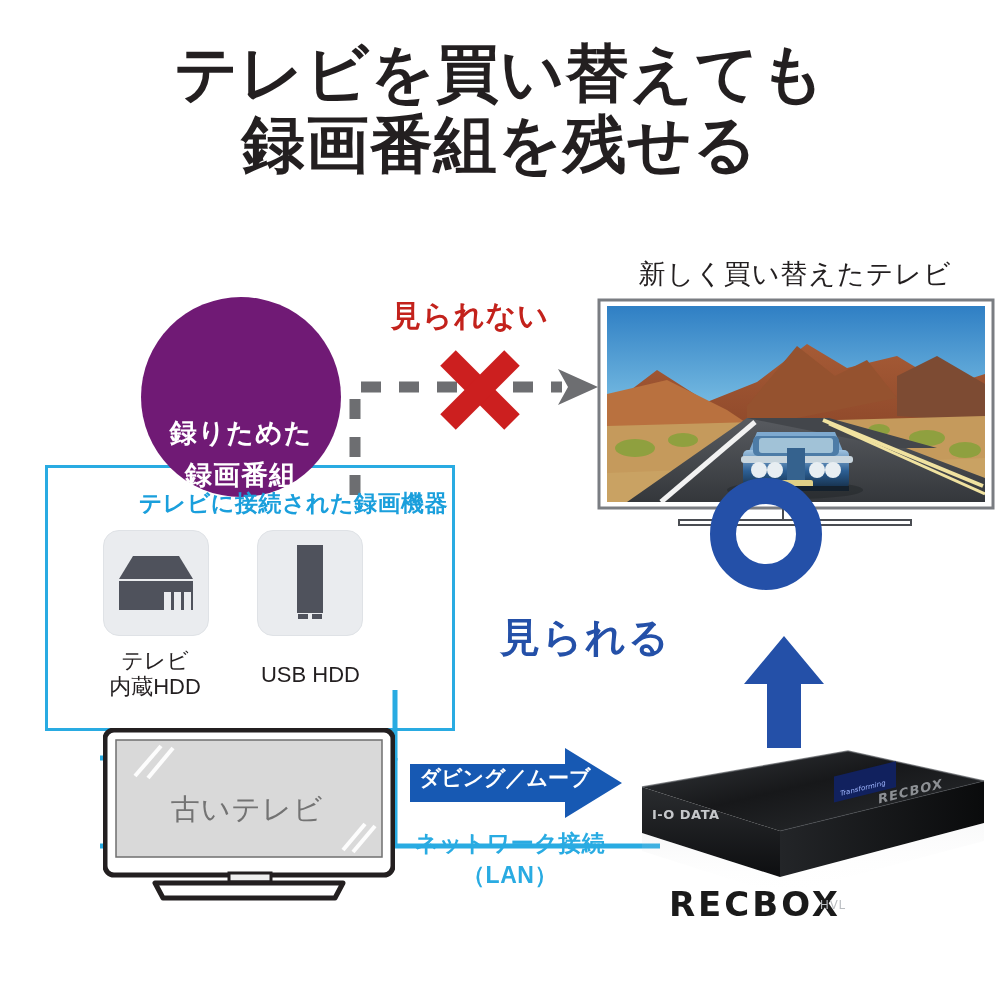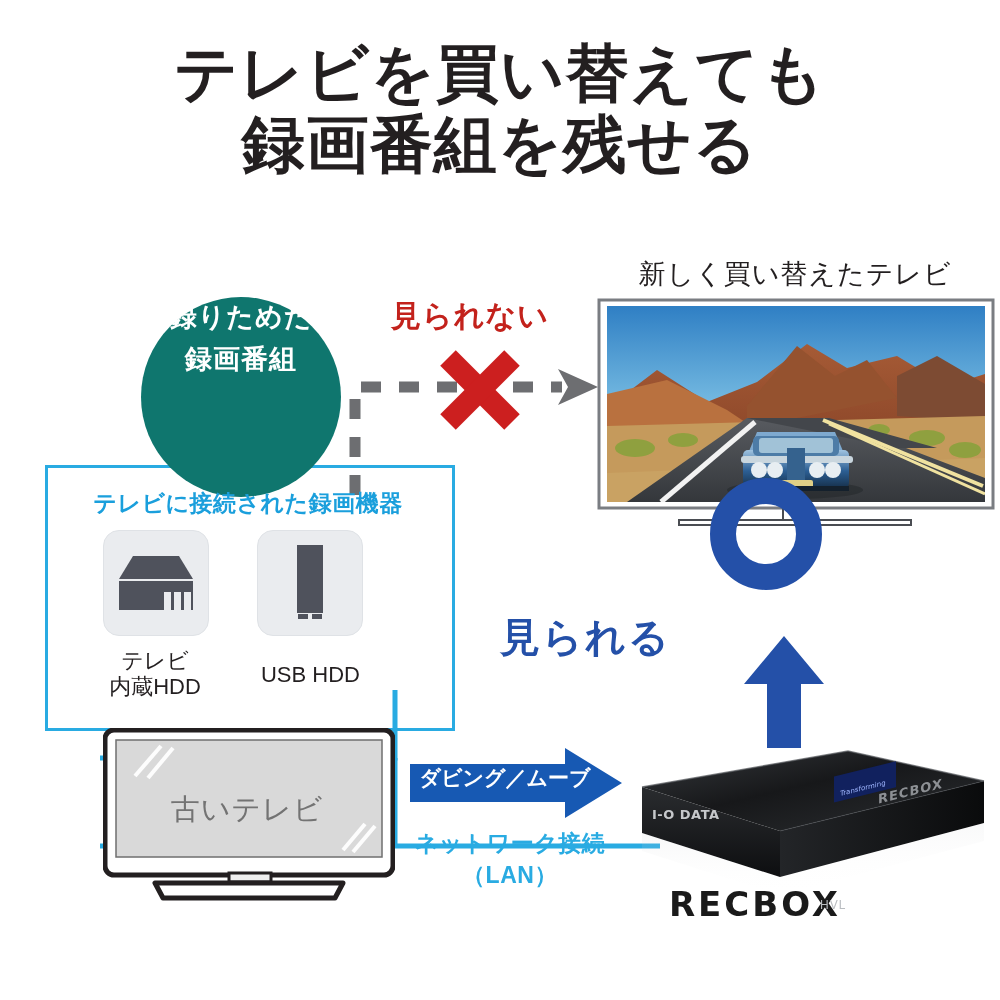--- a/index.html
+++ b/index.html
@@ -29,24 +29,24 @@
     font-weight: 700;
     letter-spacing: 1px;
   }
   #headline .ln { display: block; white-space: nowrap; }
 
   
   #circle-recorded {
     left: 141px; top: 297px;
     width: 200px; height: 200px;
     border-radius: 50%;
-    background: #0f766e;
+    background: #701a75;
     color: #ffffff;
     display: flex; flex-direction: column;
-    align-items: center; justify-content: flex-start;
+    align-items: center; justify-content: flex-end;
     font-size: 27px; font-weight: 700;
     line-height: 1.55;
     letter-spacing: 1px;
     z-index: 6;
   }
 
   
   #dashed-path { left: 330px; top: 355px; z-index: 4; }
 
   
@@ -64,21 +64,21 @@
   
   #device-box {
     left: 45px; top: 465px;
     width: 404px; height: 260px;
     border: 3px solid #29abe2;
     background: transparent;
     z-index: 3;
   }
   #box-title {
     left: 48px; top: 488px; width: 400px;
-    text-align: center;
+    text-align: right;
     color: #1a9fdc;
     font-size: 23px; font-weight: 700;
     letter-spacing: 0.5px;
     z-index: 7;
   }
   .dev-tile {
     width: 104px; height: 104px;
     border-radius: 16px;
     background: #eaecef;
     border: 1px solid #dfe2e6;

